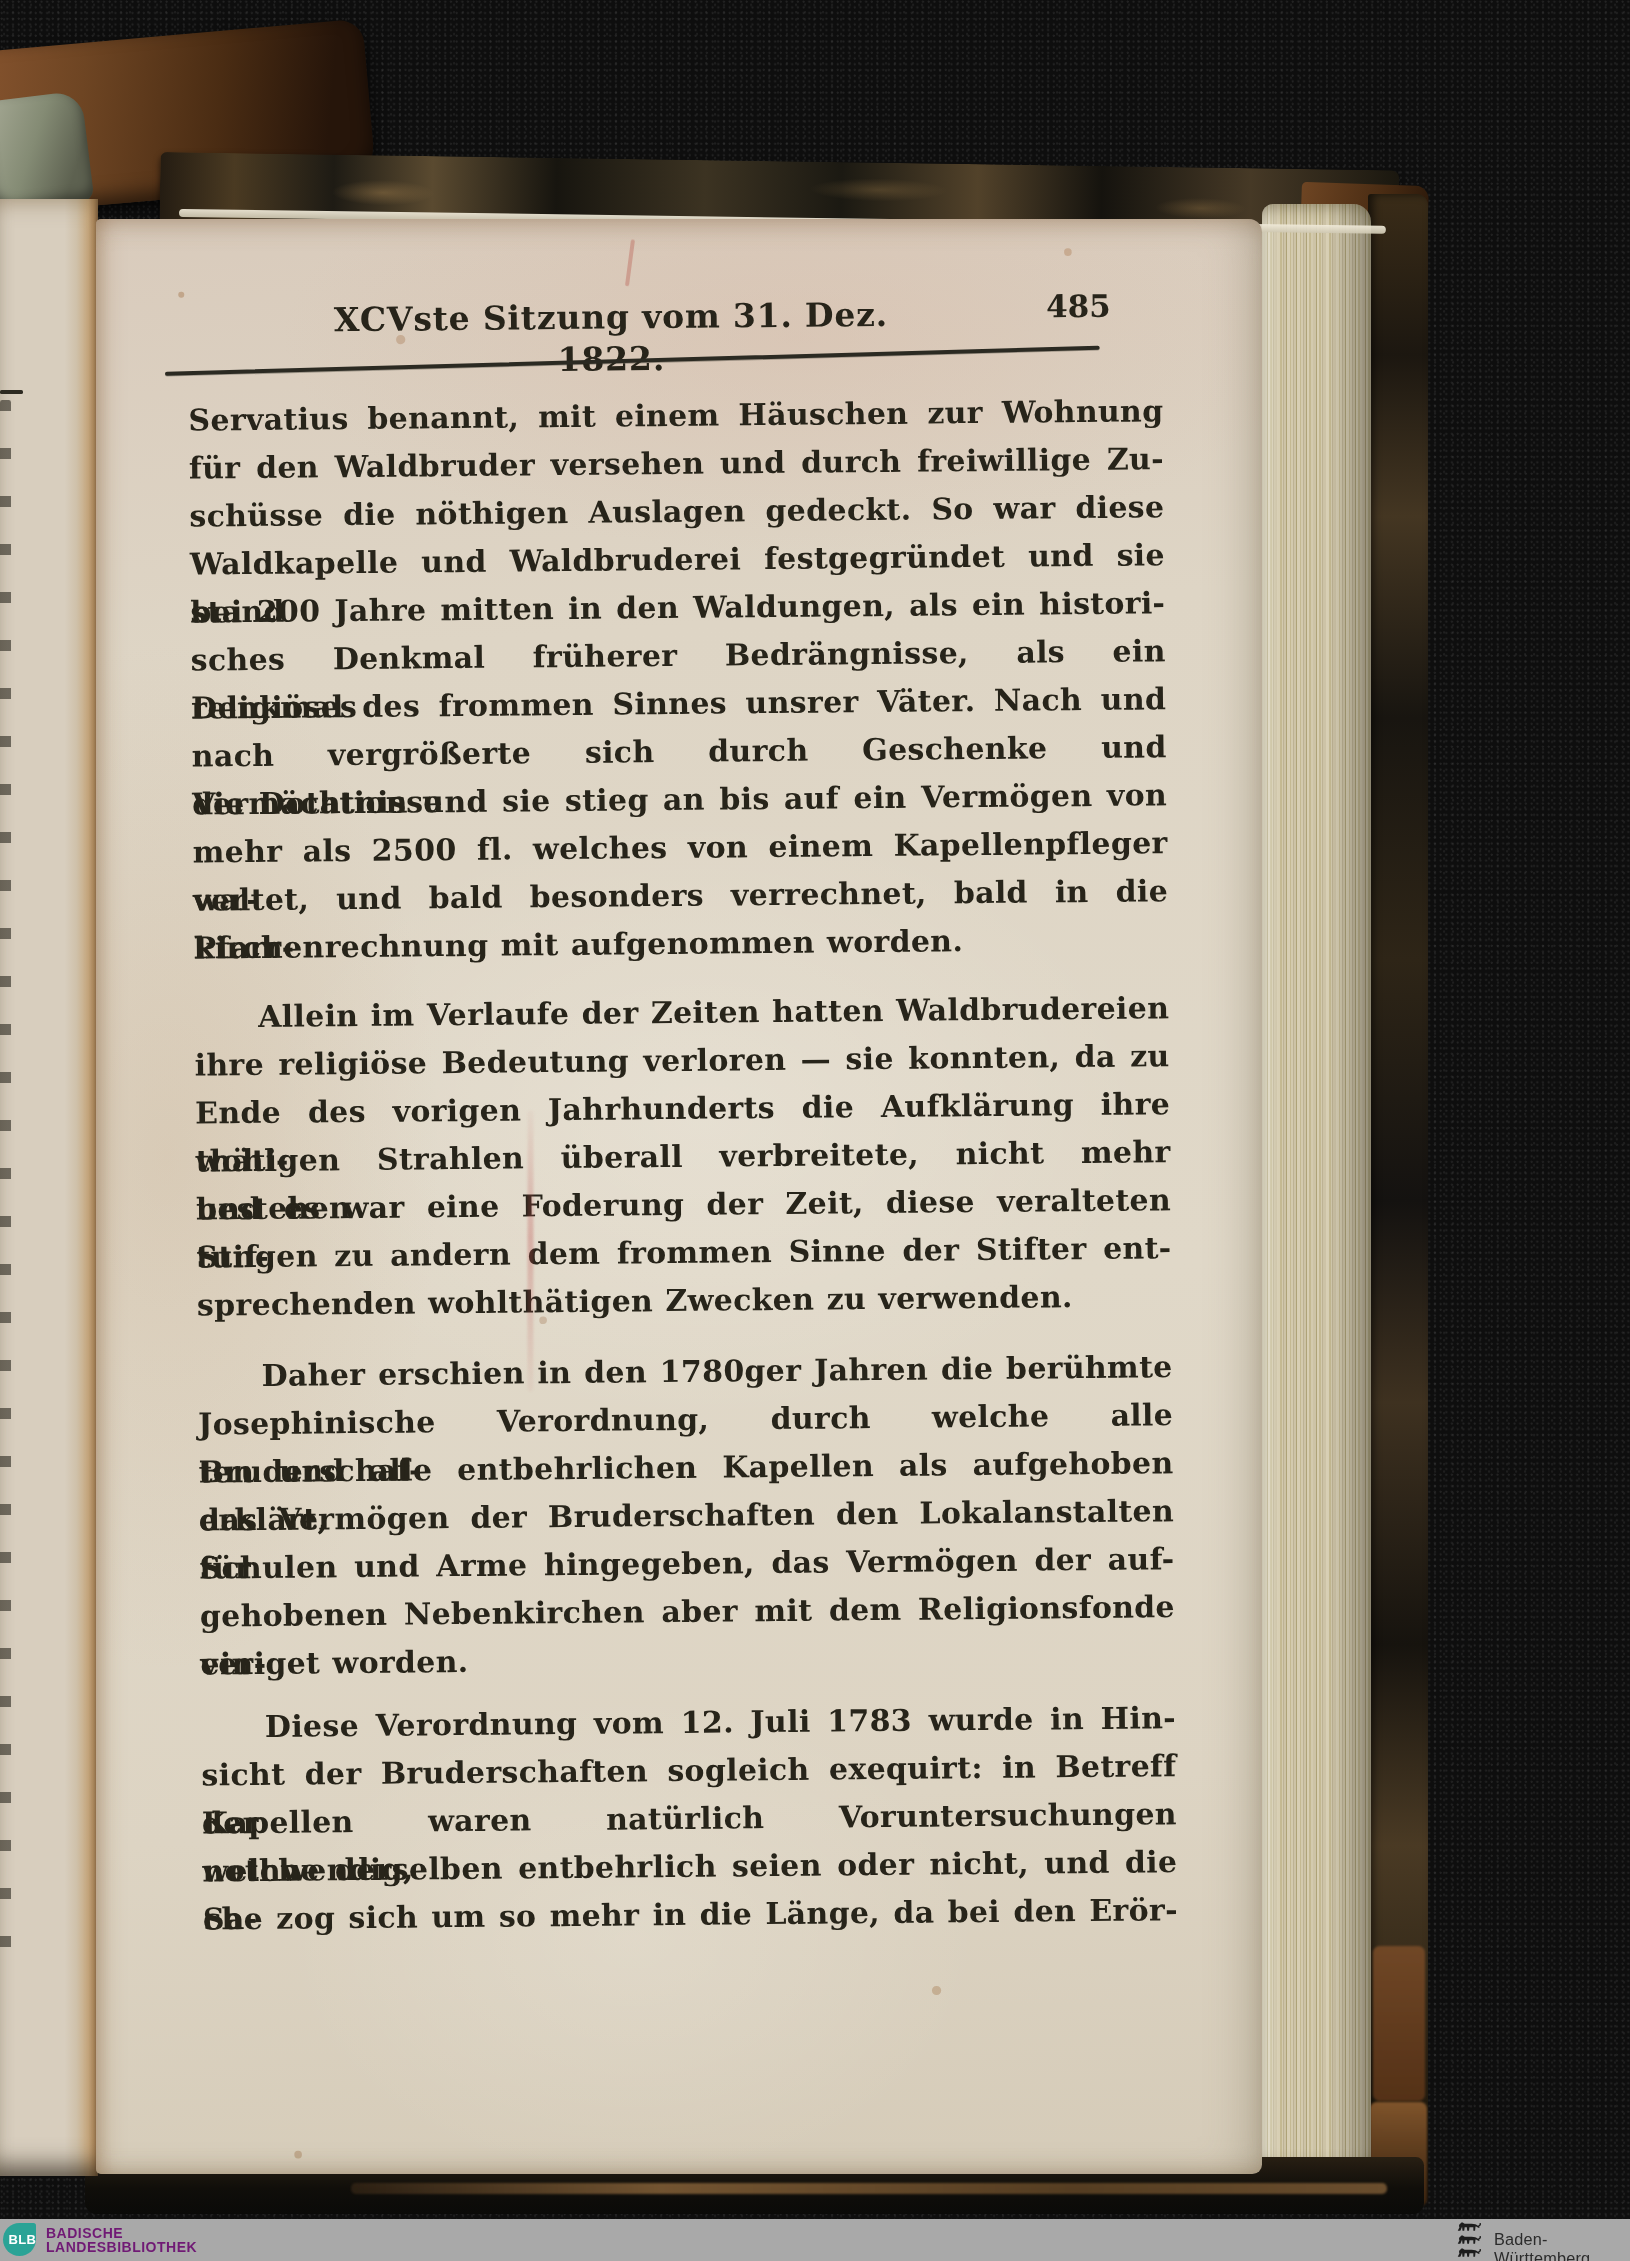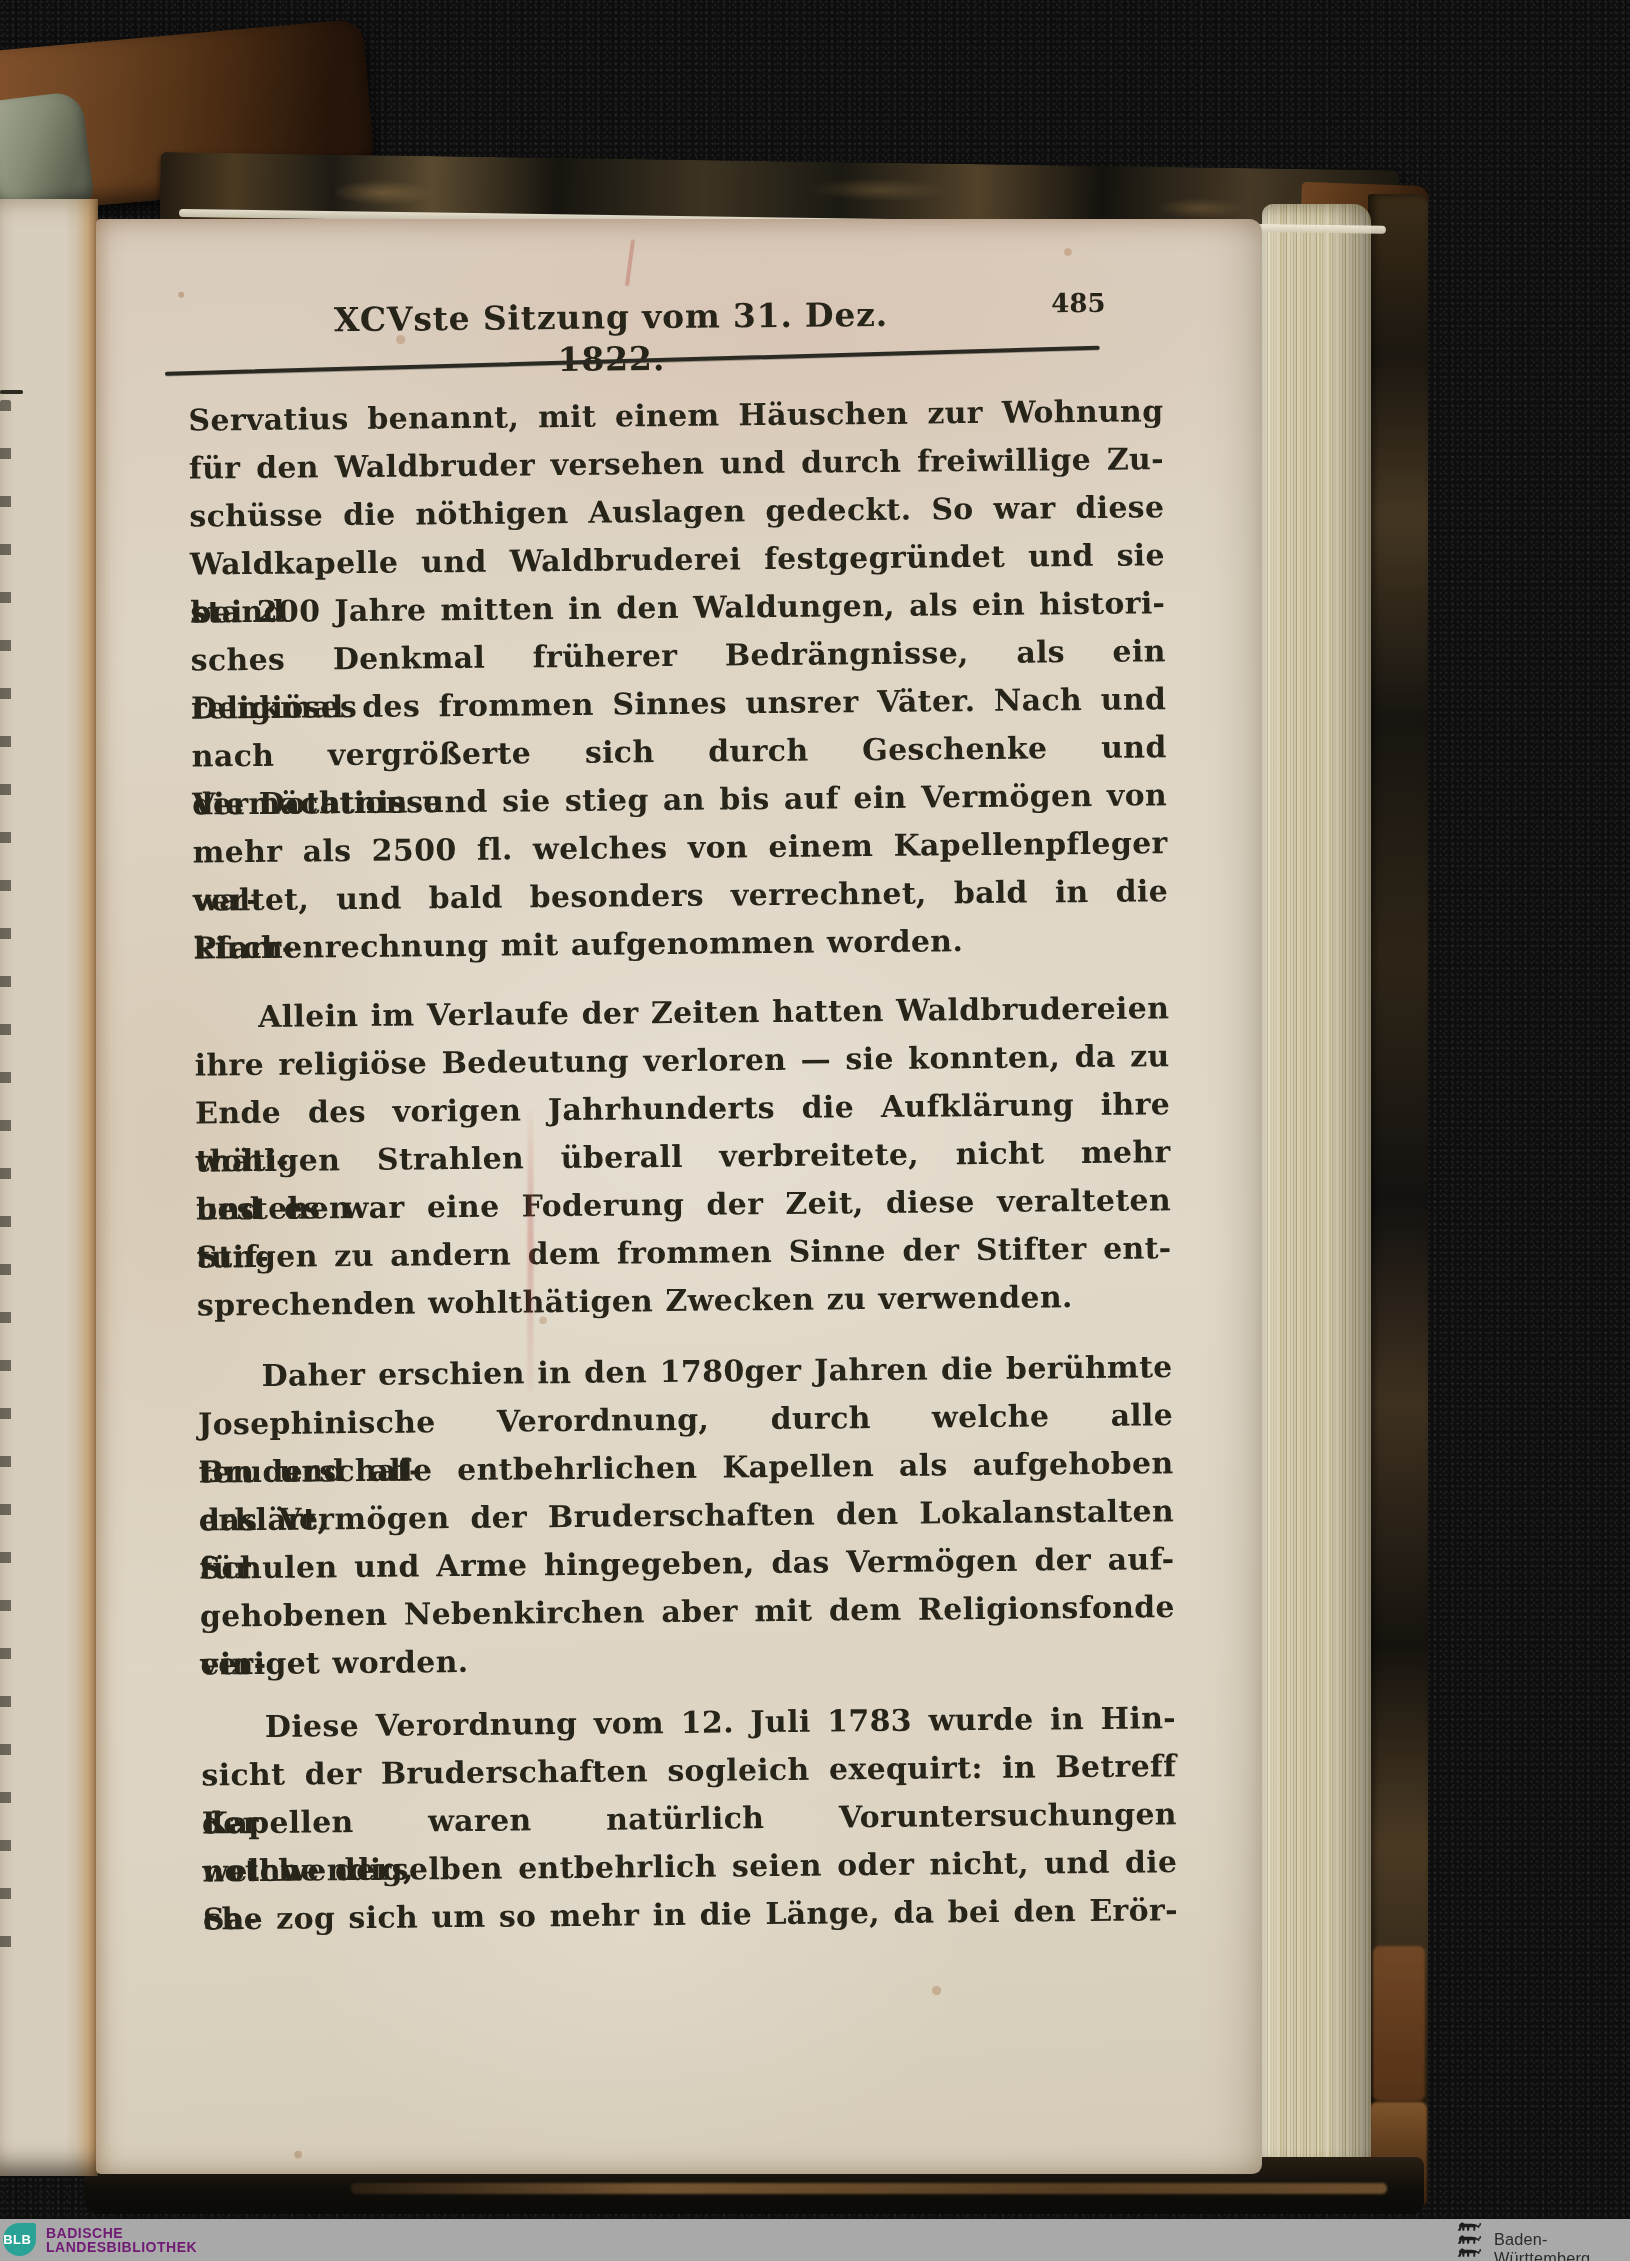--- a/index.html
+++ b/index.html
@@ -122,21 +122,21 @@
       inset 0 -13px 23px -13px rgba(120,100,70,.35);
   }
   .content{position:absolute;inset:0;transform:rotate(-0.55deg);transform-origin:49px 49px;color:#27241a;}
   .running-title{
     position:absolute;left:212px;top:82px;width:605px;
     font-family:"DejaVu Serif", serif;font-weight:700;font-size:33px;line-height:42px;
     text-align:center;letter-spacing:0.8px;
   }
   .page-number{
     position:absolute;left:948px;top:78px;width:68px;
-    font-family:"DejaVu Serif", serif;font-weight:700;font-size:26px;text-align:center;
+    font-family:"DejaVu Serif", serif;font-weight:700;font-size:31px;text-align:center;
   }
   .header-rule{
     position:absolute;left:68px;top:153px;width:935px;height:4.1px;
     background:#2b2a22;border-radius:2.4px;
     transform:rotate(-1.05deg);transform-origin:left center;
     box-shadow:0 0.8px 0 rgba(43,42,34,.35);
   }
   .text-block{position:absolute;left:91px;top:0;width:975px;height:1955px;}
   .para{position:absolute;left:0;width:100%;}
   .para:nth-child(1){top:178px;}
@@ -171,21 +171,21 @@
   }
   
   .footer-bar{
     position:absolute;left:0;bottom:0;width:1631px;height:42px;
     background:#a9a9a9;z-index:20;
   }
   .blb-logo{
     position:absolute;left:3.3px;top:4.1px;width:33px;height:33px;
     background:#2aa396;
     border-radius:50% 8% 50% 50%;
-    display:flex;align-items:center;justify-content:flex-start;
+    display:flex;align-items:center;justify-content:flex-end;
   }
   .blb-logo span{
     color:#ffffff;font-weight:700;font-size:13px;letter-spacing:0.4px;
     font-family:"Liberation Sans", sans-serif;
   }
   .library-name{
     position:absolute;left:46px;top:6.5px;
     color:#701a75;font-weight:700;font-size:14px;line-height:14px;letter-spacing:0.5px;
   }
   .bw-arms{

